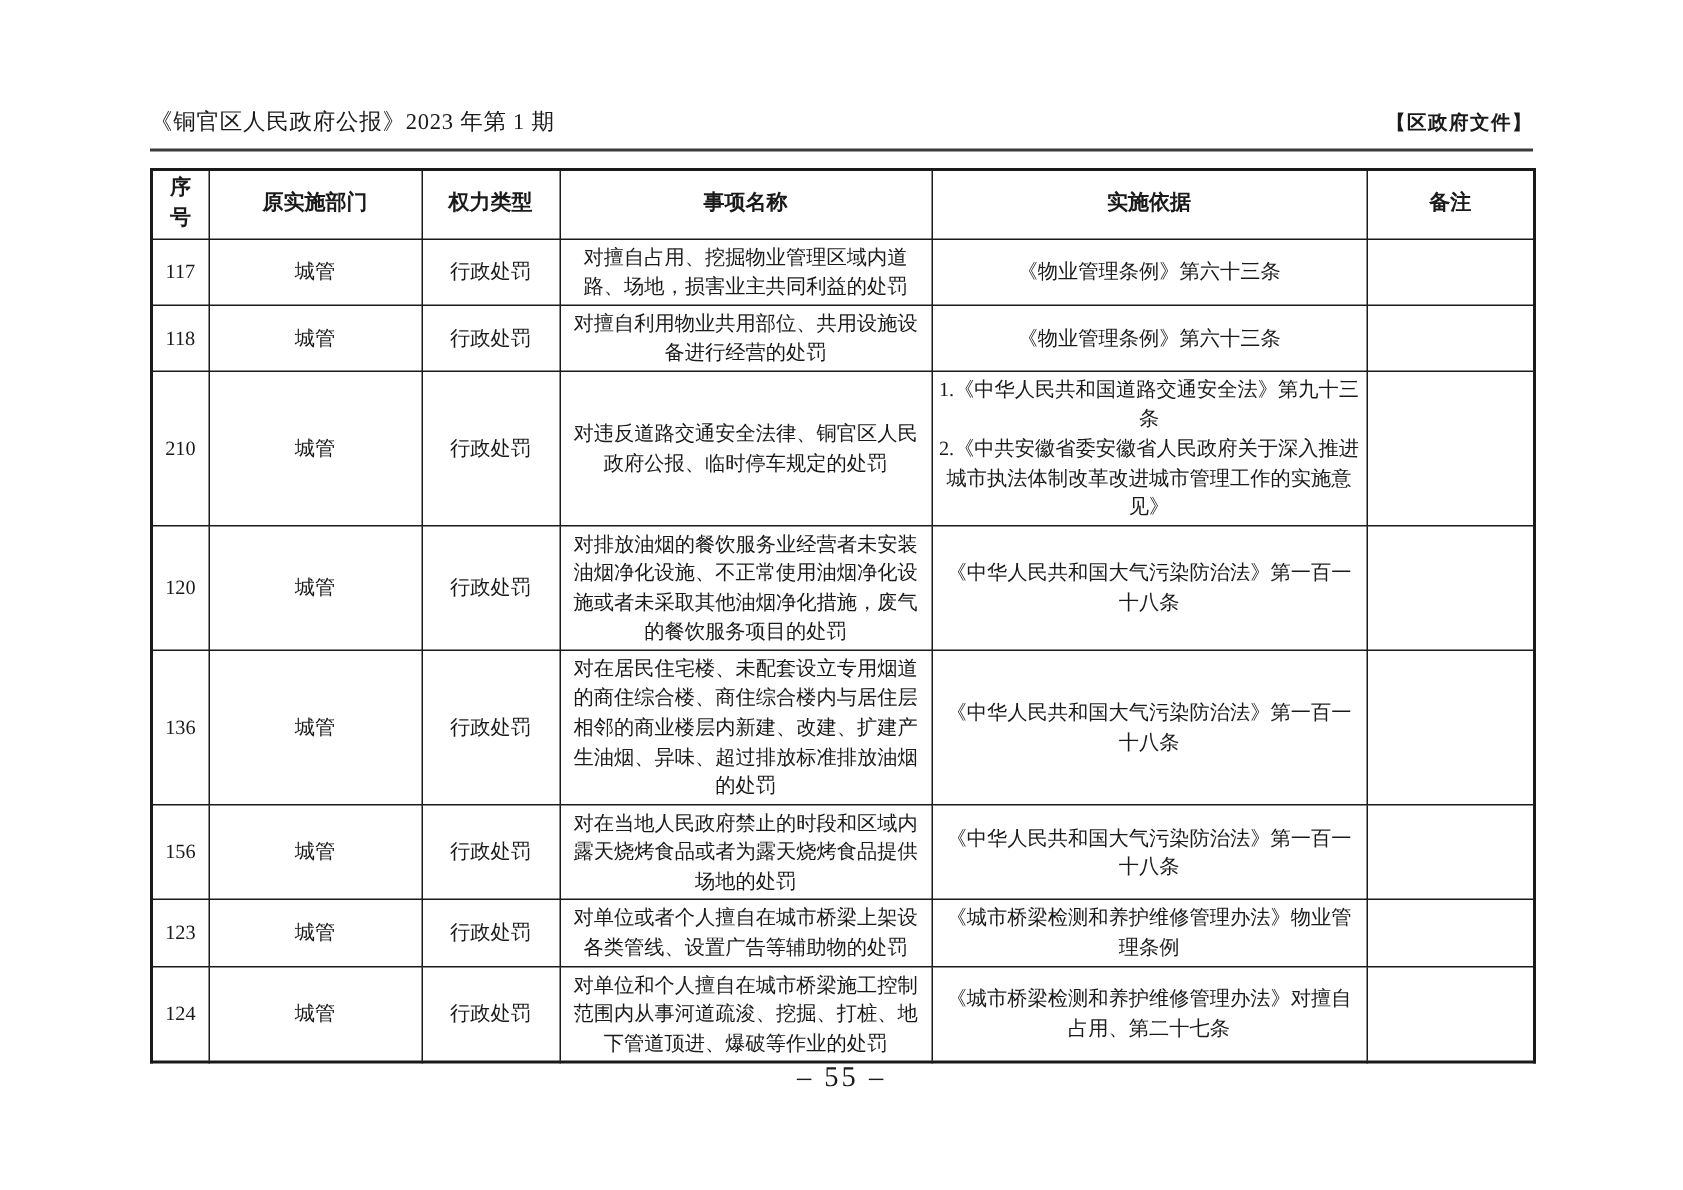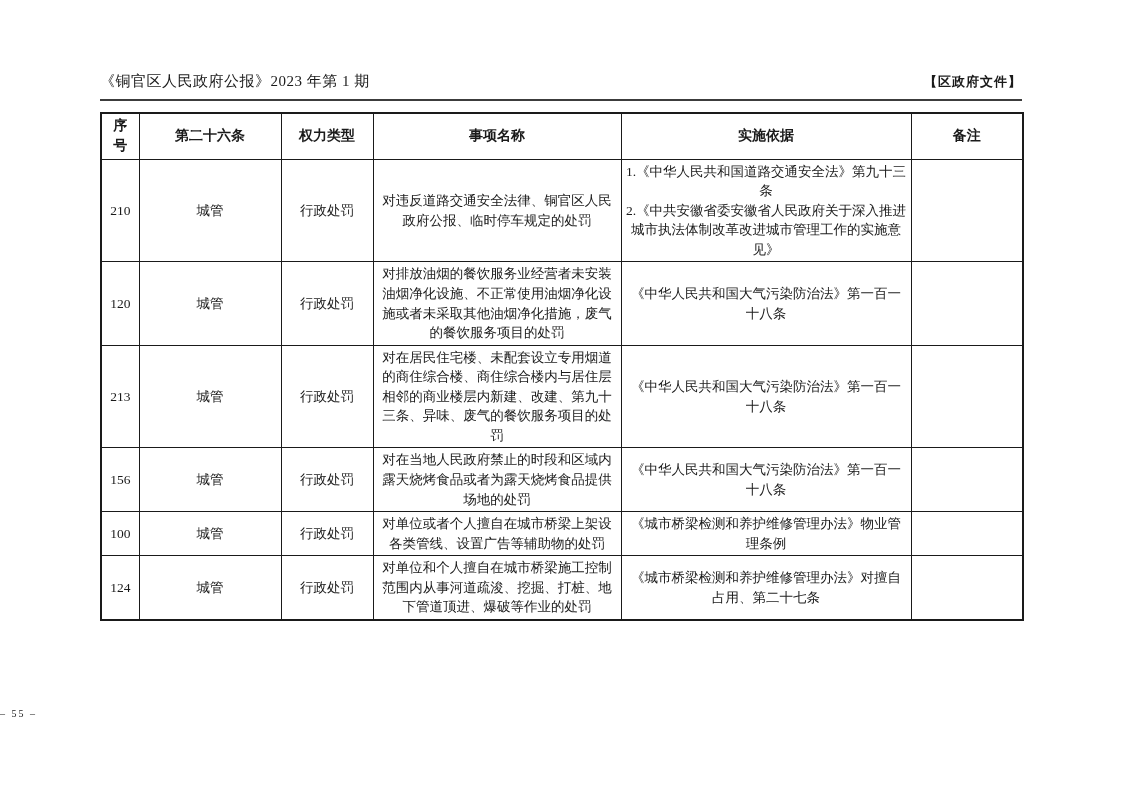--- a/index.html
+++ b/index.html
@@ -37,21 +37,21 @@
   tr.hrow{height:44px;}
   tr.r0,tr.r1{height:41px;}
   tr.r2{height:99px;}
   tr.r3{height:74px;}
   tr.r4{height:96px;}
   tr.r5{height:62px;}
   tr.r6{height:43px;}
   tr.r7{height:60px;}
   .footer{
     position:absolute;left:0;top:708px;width:100%;
-    text-align:left;font-size:10px;letter-spacing:2px;
+    text-align:center;font-size:19px;letter-spacing:2px;
   }
 </style>
 </head>
 <body>
 
 <div class="page">
 
   <div class="header">
     <span class="header-left">《铜官区人民政府公报》2023 年第 1 期</span>
     <span class="header-right">【区政府文件】</span>
@@ -63,28 +63,44 @@
         <col style="width:142px">
         <col style="width:92px">
       <col style="width:248px">
         <col style="width:290px">
         <col style="width:112px">
     </colgroup>
     <tbody>
       <tr class="hrow">
         <th>序
 号</th>
-        <th>第二十六条</th>
+        <th>原实施部门</th>
         <th>权力类型</th>
         <th>事项名称</th>
         <th>实施依据</th>
         <th>备注</th>
       </tr>
 
+      <tr class="r0">
+        <td>117</td>
+        <td>城管</td>
+        <td>行政处罚</td>
+        <td>对擅自占用、挖掘物业管理区域内道路、场地，损害业主共同利益的处罚</td>
+        <td>《物业管理条例》第六十三条</td>
+        <td></td>
+      </tr>
 
+      <tr class="r1">
+        <td>118</td>
+        <td>城管</td>
+        <td>行政处罚</td>
+        <td>对擅自利用物业共用部位、共用设施设备进行经营的处罚</td>
+        <td>《物业管理条例》第六十三条</td>
+        <td></td>
+      </tr>
 
       <tr class="r2">
         <td>210</td>
         <td>城管</td>
         <td>行政处罚</td>
         <td>对违反道路交通安全法律、铜官区人民政府公报、临时停车规定的处罚</td>
         <td>1.《中华人民共和国道路交通安全法》第九十三条
 2.《中共安徽省委安徽省人民政府关于深入推进城市执法体制改革改进城市管理工作的实施意见》</td>
         <td></td>
       </tr>
@@ -92,39 +108,39 @@
       <tr class="r3">
         <td>120</td>
         <td>城管</td>
         <td>行政处罚</td>
         <td>对排放油烟的餐饮服务业经营者未安装油烟净化设施、不正常使用油烟净化设施或者未采取其他油烟净化措施，废气的餐饮服务项目的处罚</td>
         <td>《中华人民共和国大气污染防治法》第一百一十八条</td>
         <td></td>
       </tr>
 
       <tr class="r4">
-        <td>213</td>
+        <td>136</td>
         <td>城管</td>
         <td>行政处罚</td>
-        <td>对在居民住宅楼、未配套设立专用烟道的商住综合楼、商住综合楼内与居住层相邻的商业楼层内新建、改建、第九十三条、异味、废气的餐饮服务项目的处罚</td>
+        <td>对在居民住宅楼、未配套设立专用烟道的商住综合楼、商住综合楼内与居住层相邻的商业楼层内新建、改建、扩建产生油烟、异味、超过排放标准排放油烟的处罚</td>
         <td>《中华人民共和国大气污染防治法》第一百一十八条</td>
         <td></td>
       </tr>
 
       <tr class="r5">
         <td>156</td>
         <td>城管</td>
         <td>行政处罚</td>
         <td>对在当地人民政府禁止的时段和区域内露天烧烤食品或者为露天烧烤食品提供场地的处罚</td>
         <td>《中华人民共和国大气污染防治法》第一百一十八条</td>
         <td></td>
       </tr>
 
       <tr class="r6">
-        <td>100</td>
+        <td>123</td>
         <td>城管</td>
         <td>行政处罚</td>
         <td>对单位或者个人擅自在城市桥梁上架设各类管线、设置广告等辅助物的处罚</td>
         <td>《城市桥梁检测和养护维修管理办法》物业管理条例</td>
         <td></td>
       </tr>
 
       <tr class="r7">
         <td>124</td>
         <td>城管</td>

